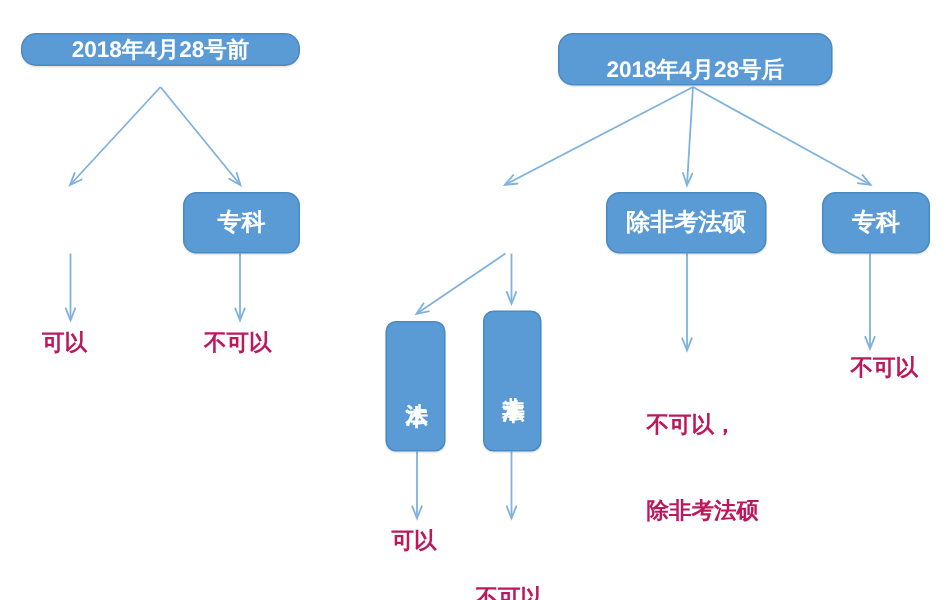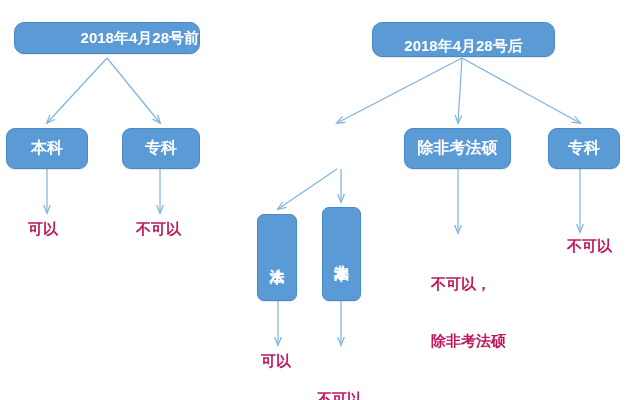--- a/index.html
+++ b/index.html
@@ -88,27 +88,24 @@
     <line x1="341" y1="169" x2="341" y2="202" stroke="#7FB2DE" stroke-width="1.2" marker-end="url(#arrowhead)"></line>
 
     <line x1="278" y1="301" x2="278" y2="345" stroke="#7FB2DE" stroke-width="1.2" marker-end="url(#arrowhead)"></line>
     <line x1="341" y1="301" x2="341" y2="345" stroke="#7FB2DE" stroke-width="1.2" marker-end="url(#arrowhead)"></line>
 
     <line x1="458" y1="169" x2="458" y2="233" stroke="#7FB2DE" stroke-width="1.2" marker-end="url(#arrowhead)"></line>
 
     <line x1="580" y1="169" x2="580" y2="232" stroke="#7FB2DE" stroke-width="1.2" marker-end="url(#arrowhead)"></line>
   </svg>
 
-  <div class="node root" style="left:14px; top:22px; width:186px; height:32px;justify-content:flex-end;">
+  <div class="node root" style="left:14px; top:22px; width:186px; height:22px;">
     <span>2018年4月28号前</span>
   </div>
 
-  <div class="node level2" style="left:6px; top:128px; width:82px; height:41px;">
-    <span>本科</span>
-  </div>
 
   <div class="node level2" style="left:122px; top:128px; width:78px; height:41px;">
     <span>专科</span>
   </div>
 
   <div class="leaf-text" style="left:28px; top:219px;">可以</div>
 
   <div class="leaf-text" style="left:136px; top:219px;">不可以</div>
 
   <div class="node root" style="left:372px; top:22px; width:183px; height:35px;align-items:flex-end;">

